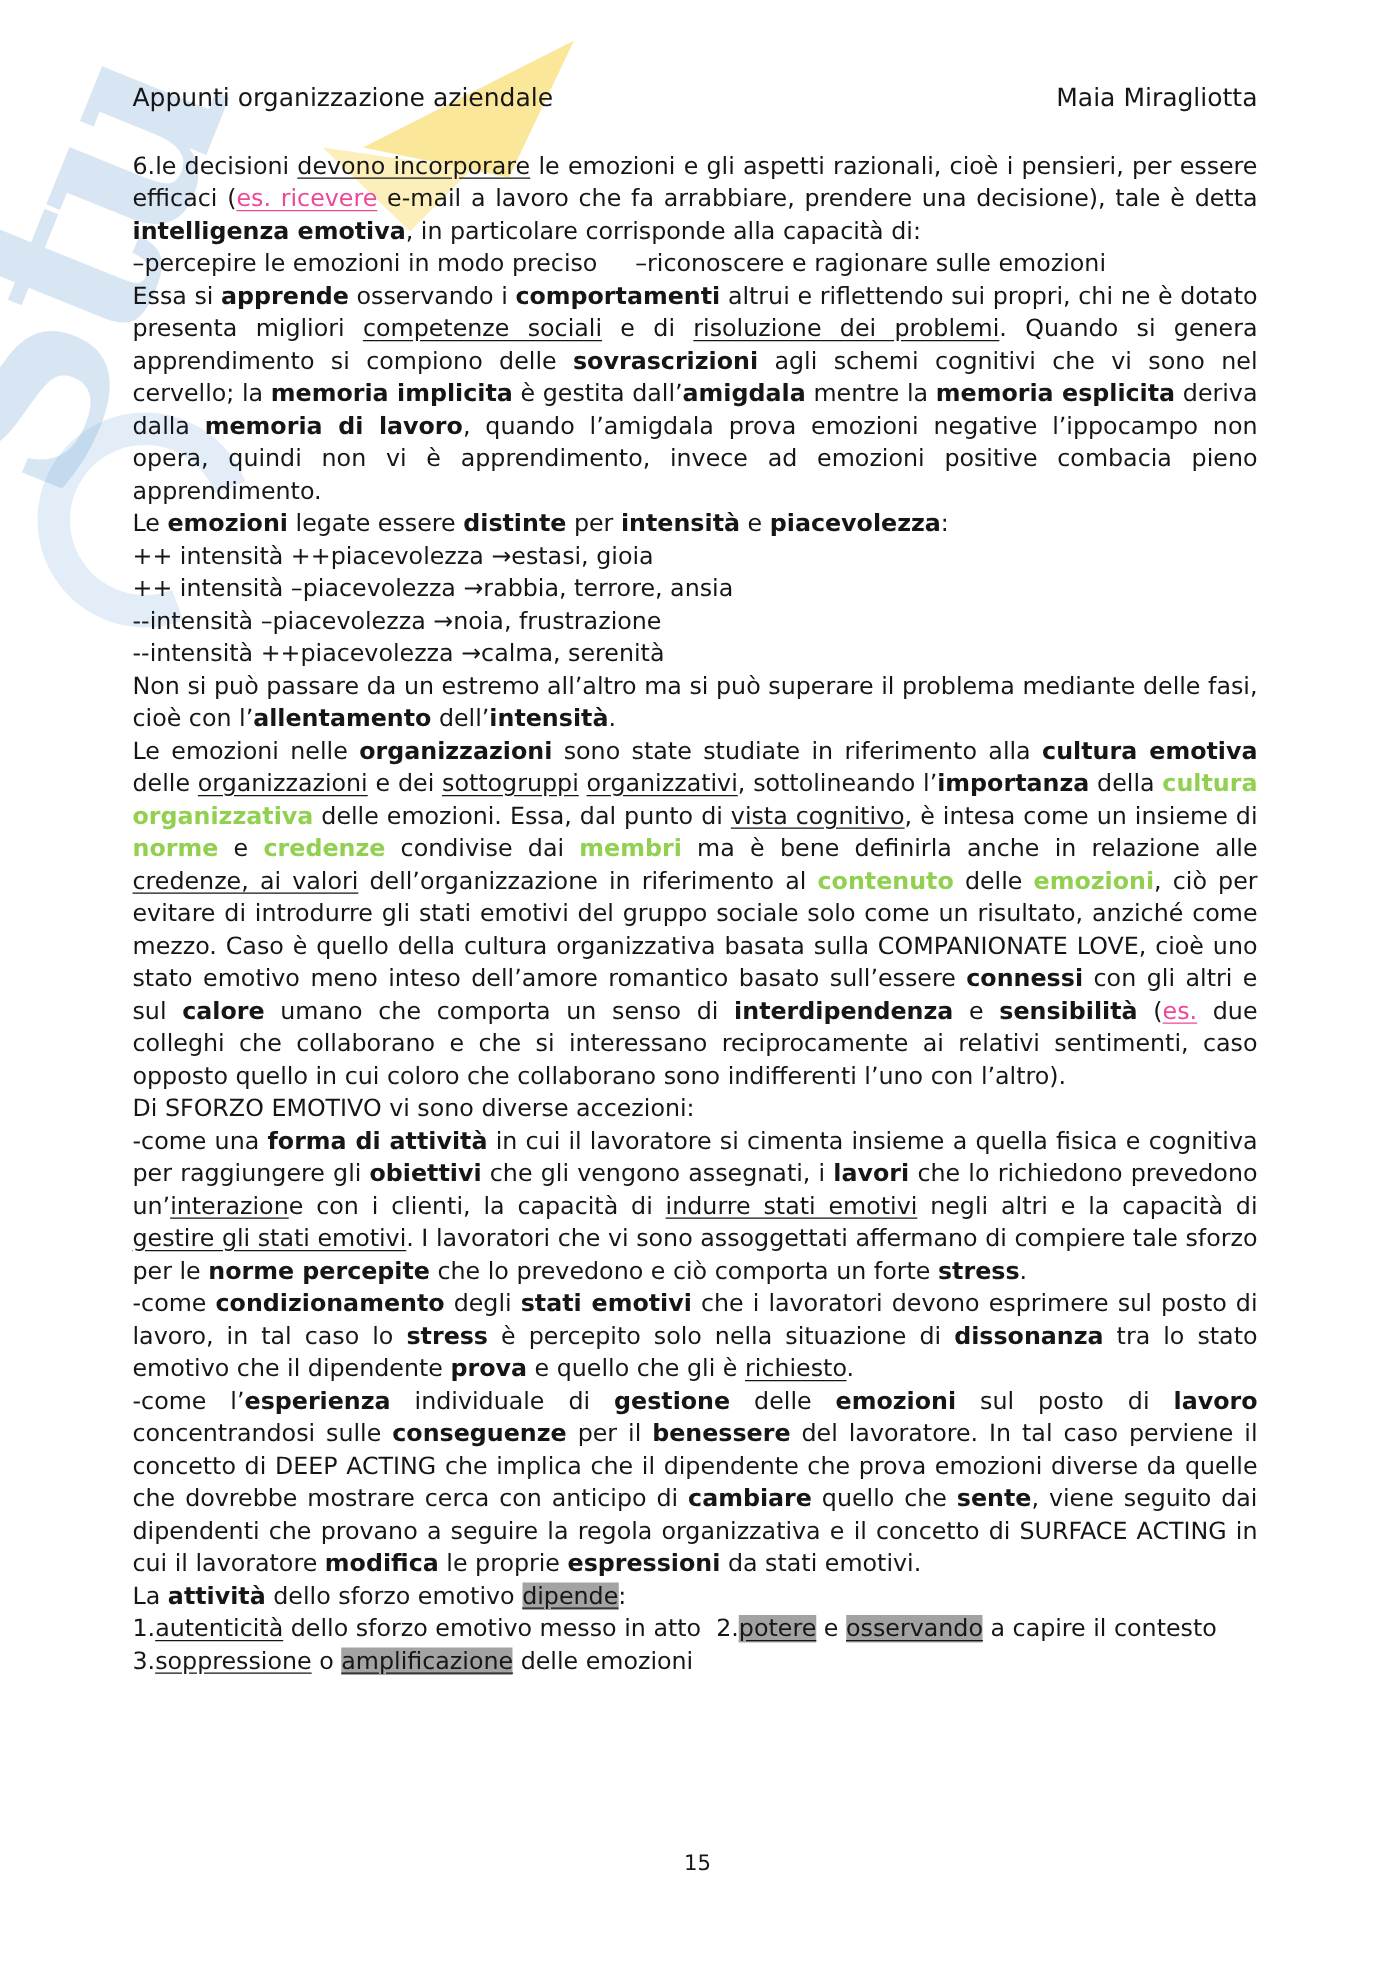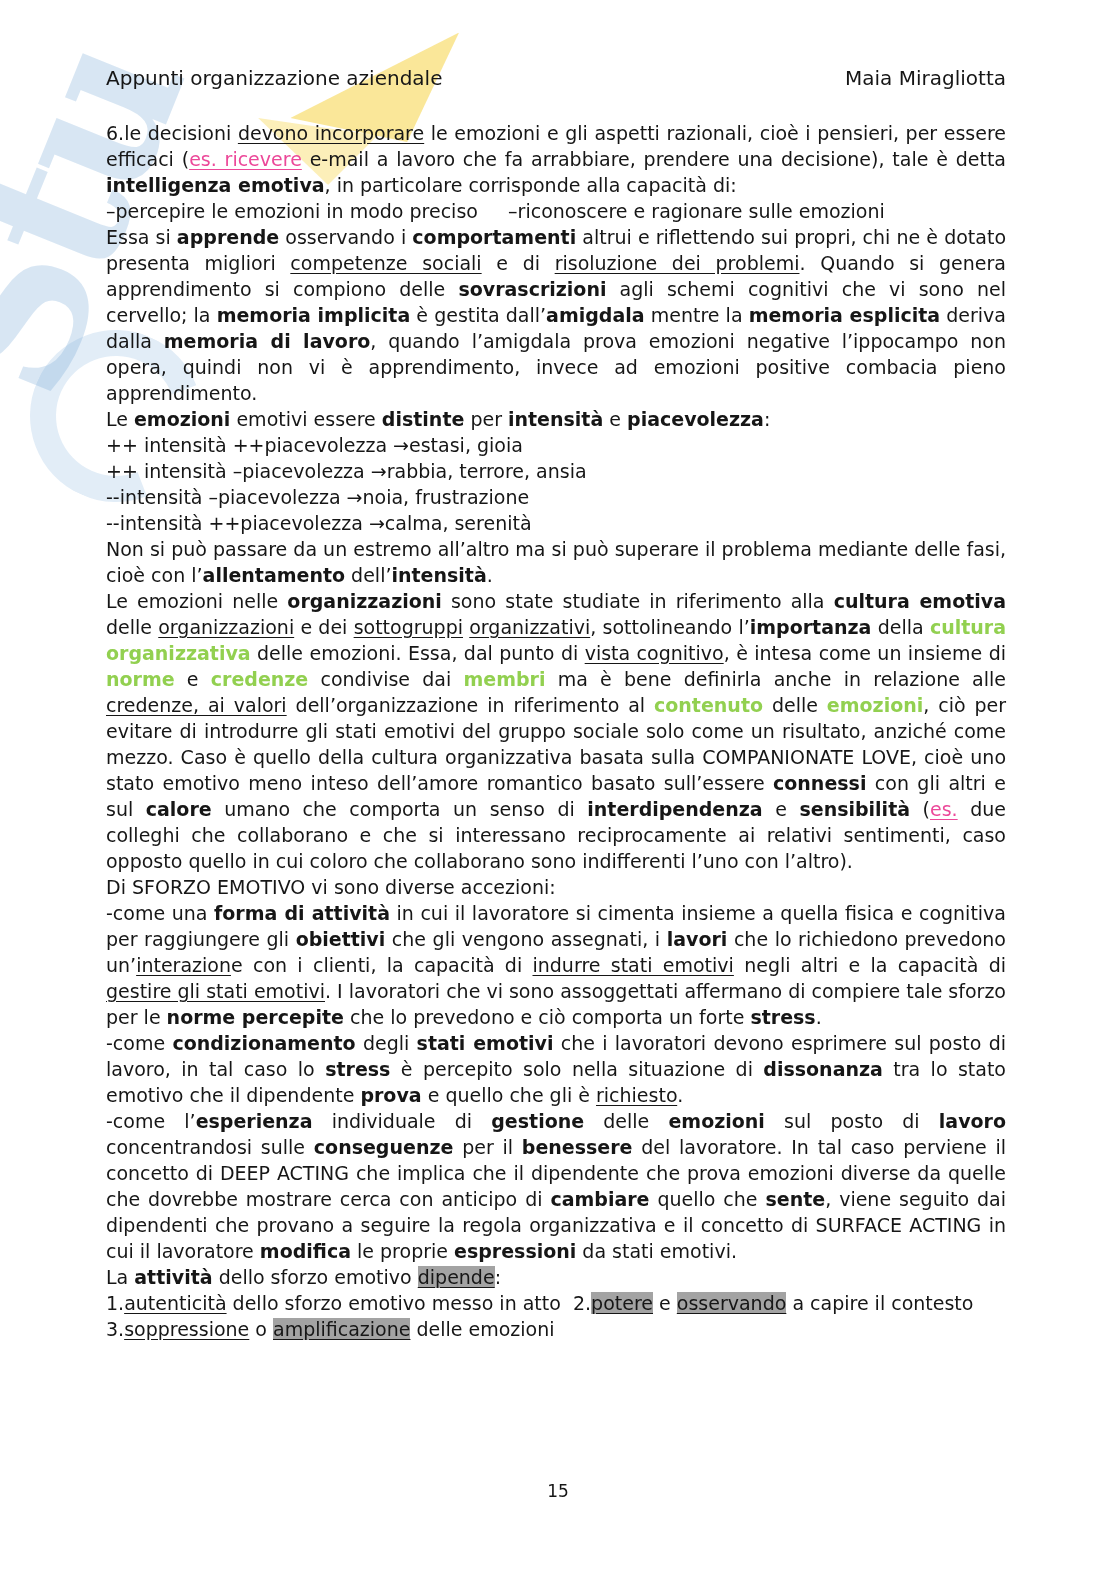--- a/index.html
+++ b/index.html
@@ -70,21 +70,21 @@
 
   <header class="header">
     <span>Appunti organizzazione aziendale</span>
     <span>Maia Miragliotta</span>
   </header>
 
   <main class="content">
       <p class="para"><span>6.le decisioni </span><span class="ul">devono incorporare</span><span> le emozioni e gli aspetti razionali, cioè i pensieri, per essere efficaci (</span><span class="red ul">es. ricevere</span><span> e-mail a lavoro che fa arrabbiare, prendere una decisione), tale è detta </span><span class="bold">intelligenza emotiva</span><span>, in particolare corrisponde alla capacità di:</span></p>
       <p class="para pre"><span>–percepire le emozioni in modo preciso     –riconoscere e ragionare sulle emozioni</span></p>
       <p class="para"><span>Essa si </span><span class="bold">apprende</span><span> osservando i </span><span class="bold">comportamenti</span><span> altrui e riflettendo sui propri, chi ne è dotato presenta migliori </span><span class="ul">competenze sociali</span><span> e di </span><span class="ul">risoluzione dei problemi</span><span>. Quando si genera apprendimento si compiono delle </span><span class="bold">sovrascrizioni</span><span> agli schemi cognitivi che vi sono nel cervello; la </span><span class="bold">memoria implicita</span><span> è gestita dall’</span><span class="bold">amigdala</span><span> mentre la </span><span class="bold">memoria esplicita</span><span> deriva dalla </span><span class="bold">memoria di lavoro</span><span>, quando l’amigdala prova emozioni negative l’ippocampo non opera, quindi non vi è apprendimento, invece ad emozioni positive combacia pieno apprendimento.</span></p>
-      <p class="para"><span>Le </span><span class="bold">emozioni</span><span> emotivi essere </span><span class="bold">distinte</span><span> per </span><span class="bold">intensità</span><span> e </span><span class="bold">piacevolezza</span><span>:</span></p>
+      <p class="para"><span>Le </span><span class="bold">emozioni</span><span> legate essere </span><span class="bold">distinte</span><span> per </span><span class="bold">intensità</span><span> e </span><span class="bold">piacevolezza</span><span>:</span></p>
       <p class="para pre"><span>++ intensità ++piacevolezza →estasi, gioia</span></p>
       <p class="para pre"><span>++ intensità –piacevolezza →rabbia, terrore, ansia</span></p>
       <p class="para pre"><span>--intensità –piacevolezza →noia, frustrazione</span></p>
       <p class="para pre"><span>--intensità ++piacevolezza →calma, serenità</span></p>
       <p class="para"><span>Non si può passare da un estremo all’altro ma si può superare il problema mediante delle fasi, cioè con l’</span><span class="bold">allentamento</span><span> dell’</span><span class="bold">intensità</span><span>.</span></p>
       <p class="para"><span>Le emozioni nelle </span><span class="bold">organizzazioni</span><span> sono state studiate in riferimento alla </span><span class="bold">cultura emotiva</span><span> delle </span><span class="ul">organizzazioni</span><span> e dei </span><span class="ul">sottogruppi</span><span> </span><span class="ul">organizzativi</span><span>, sottolineando l’</span><span class="bold">importanza</span><span> della </span><span class="bold green">cultura organizzativa</span><span> delle emozioni. Essa, dal punto di </span><span class="ul">vista cognitivo</span><span>, è intesa come un insieme di </span><span class="bold green">norme</span><span> e </span><span class="bold green">credenze</span><span> condivise dai </span><span class="bold green">membri</span><span> ma è bene definirla anche in relazione alle </span><span class="ul">credenze, ai valori</span><span> dell’organizzazione in riferimento al </span><span class="bold green">contenuto</span><span> delle </span><span class="bold green">emozioni</span><span>, ciò per evitare di introdurre gli stati emotivi del gruppo sociale solo come un risultato, anziché come mezzo. Caso è quello della cultura organizzativa basata sulla COMPANIONATE LOVE, cioè uno stato emotivo meno inteso dell’amore romantico basato sull’essere </span><span class="bold">connessi</span><span> con gli altri e sul </span><span class="bold">calore</span><span> umano che comporta un senso di </span><span class="bold">interdipendenza</span><span> e </span><span class="bold">sensibilità</span><span> (</span><span class="red ul">es.</span><span> due colleghi che collaborano e che si interessano reciprocamente ai relativi sentimenti, caso opposto quello in cui coloro che collaborano sono indifferenti l’uno con l’altro).</span></p>
       <p class="para"><span>Di SFORZO EMOTIVO vi sono diverse accezioni:</span></p>
       <p class="para"><span>-come una </span><span class="bold">forma di attività</span><span> in cui il lavoratore si cimenta insieme a quella fisica e cognitiva per raggiungere gli </span><span class="bold">obiettivi</span><span> che gli vengono assegnati, i </span><span class="bold">lavori</span><span> che lo richiedono prevedono un’</span><span class="ul">interazion</span><span>e con i clienti, la capacità di </span><span class="ul">indurre stati emotivi</span><span> negli altri e la capacità di </span><span class="ul">gestire gli stati emotivi</span><span>. I lavoratori che vi sono assoggettati affermano di compiere tale sforzo per le </span><span class="bold">norme percepite</span><span> che lo prevedono e ciò comporta un forte </span><span class="bold">stress</span><span>.</span></p>
       <p class="para"><span>-come </span><span class="bold">condizionamento</span><span> degli </span><span class="bold">stati emotivi</span><span> che i lavoratori devono esprimere sul posto di lavoro, in tal caso lo </span><span class="bold">stress</span><span> è percepito solo nella situazione di </span><span class="bold">dissonanza</span><span> tra lo stato emotivo che il dipendente </span><span class="bold">prova</span><span> e quello che gli è </span><span class="ul">richiesto</span><span>.</span></p>
       <p class="para"><span>-come l’</span><span class="bold">esperienza</span><span> individuale di </span><span class="bold">gestione</span><span> delle </span><span class="bold">emozioni</span><span> sul posto di </span><span class="bold">lavoro</span><span> concentrandosi sulle </span><span class="bold">conseguenze</span><span> per il </span><span class="bold">benessere</span><span> del lavoratore. In tal caso perviene il concetto di DEEP ACTING che implica che il dipendente che prova emozioni diverse da quelle che dovrebbe mostrare cerca con anticipo di </span><span class="bold">cambiare</span><span> quello che </span><span class="bold">sente</span><span>, viene seguito dai dipendenti che provano a seguire la regola organizzativa e il concetto di SURFACE ACTING in cui il lavoratore </span><span class="bold">modifica</span><span> le proprie </span><span class="bold">espressioni</span><span> da stati emotivi.</span></p>

